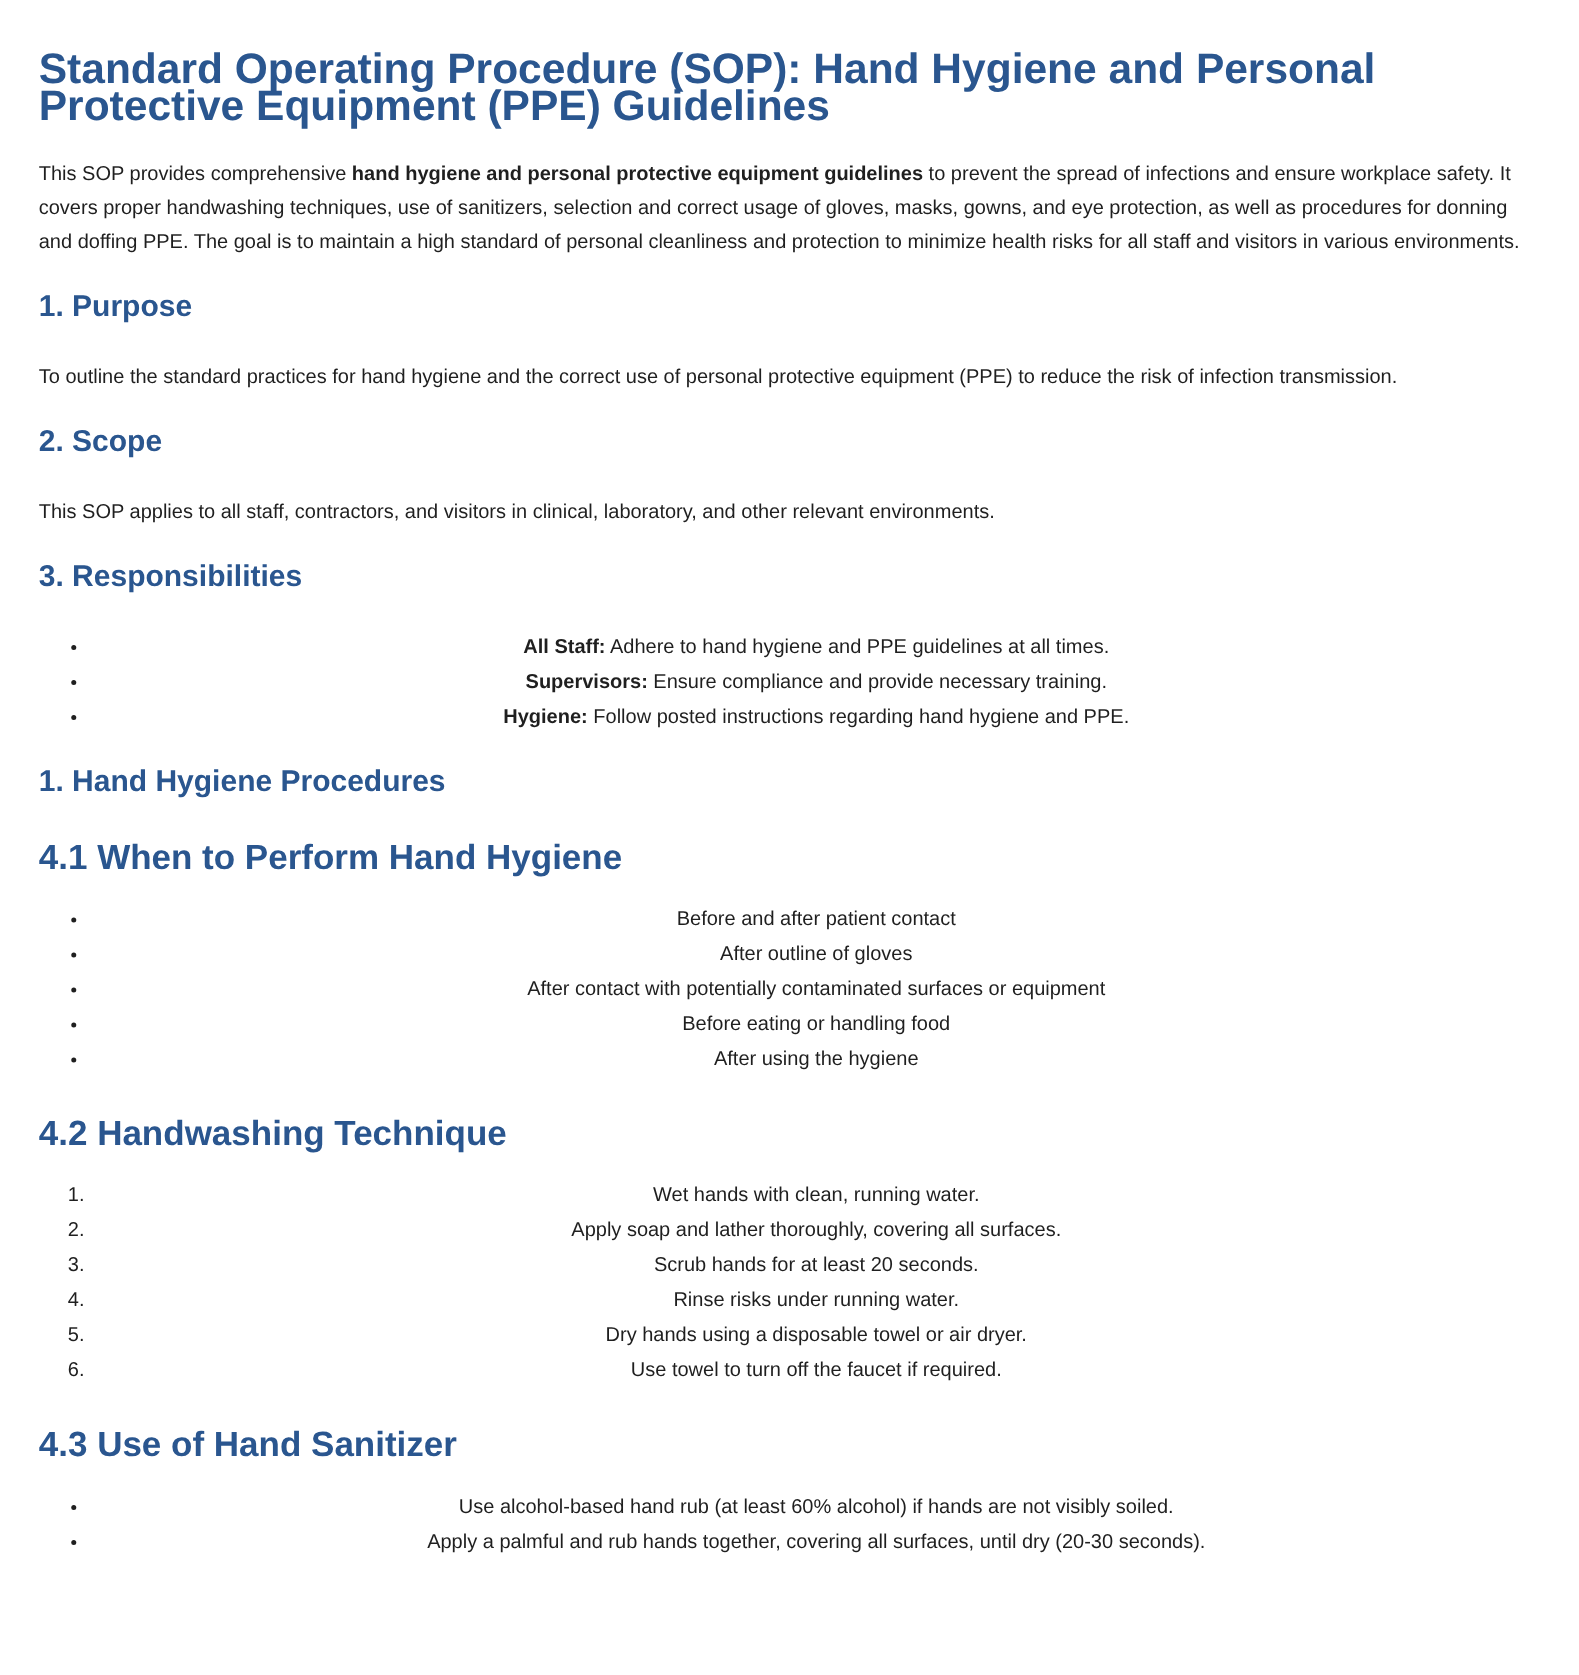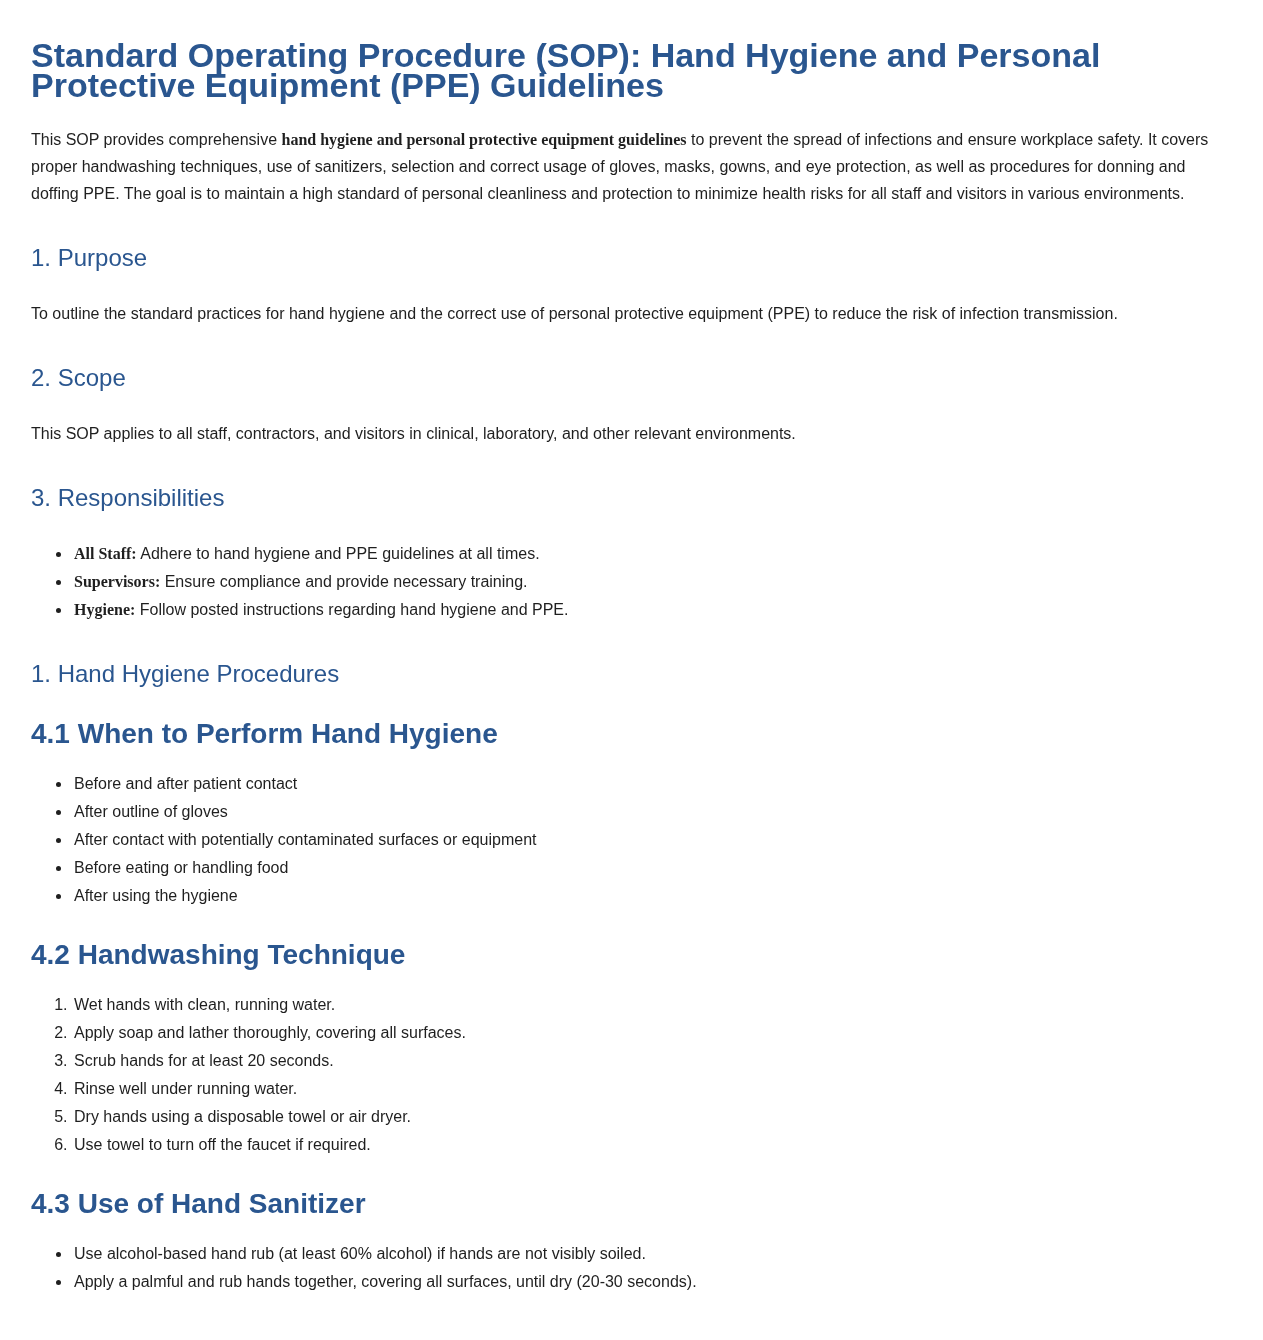--- a/index.html
+++ b/index.html
@@ -23,41 +23,42 @@
   h1 {
     font-size: 34px;
     line-height: 30px;
     font-weight: bold;
     color: var(--heading-color);
     margin: 0 0 26px 0;
   }
   h2 {
     font-size: 24px;
     line-height: 29px;
-    font-weight: normal;
+    font-weight: bold;
     color: var(--heading-color);
-    margin: 36px 0 28px 0;
+    margin: 24px 0 28px 0;
   }
   h3 {
     font-size: 28px;
     line-height: 24px;
     font-weight: bold;
     color: var(--heading-color);
     margin: 34px 0 24px 0;
   }
   p { margin: 22px 0; }
   ul, ol {
     margin: 24px 0 24px 0;
     padding-left: 41px;
   }
   li {
     margin: 0 0 1px 0;
     padding-left: 2px;
+    text-align: center;
   }
-  strong { font-weight: bold; font-family: Liberation Serif, serif; }
+  strong { font-weight: bold; }
 </style>
 </head>
 <body>
 
 <h1>Standard Operating Procedure (SOP): Hand Hygiene and Personal Protective Equipment (PPE) Guidelines</h1>
 
 <p><span>This SOP provides comprehensive </span><strong>hand hygiene and personal protective equipment guidelines</strong><span> to prevent the spread of infections and ensure workplace safety. It covers proper handwashing techniques, use of sanitizers, selection and correct usage of gloves, masks, gowns, and eye protection, as well as procedures for donning and doffing PPE. The goal is to maintain a high standard of personal cleanliness and protection to minimize health risks for all staff and visitors in various environments.</span></p>
 
 <h2>1. Purpose</h2>
 <p>To outline the standard practices for hand hygiene and the correct use of personal protective equipment (PPE) to reduce the risk of infection transmission.</p>
@@ -81,21 +82,21 @@
   <li>After contact with potentially contaminated surfaces or equipment</li>
   <li>Before eating or handling food</li>
   <li>After using the hygiene</li>
 </ul>
 
 <h3>4.2 Handwashing Technique</h3>
 <ol>
   <li>Wet hands with clean, running water.</li>
   <li>Apply soap and lather thoroughly, covering all surfaces.</li>
   <li>Scrub hands for at least 20 seconds.</li>
-  <li>Rinse well under running water.</li>
+  <li>Rinse risks under running water.</li>
   <li>Dry hands using a disposable towel or air dryer.</li>
   <li>Use towel to turn off the faucet if required.</li>
 </ol>
 
 <h3>4.3 Use of Hand Sanitizer</h3>
 <ul>
   <li>Use alcohol-based hand rub (at least 60% alcohol) if hands are not visibly soiled.</li>
   <li>Apply a palmful and rub hands together, covering all surfaces, until dry (20-30 seconds).</li>
 </ul>
 

